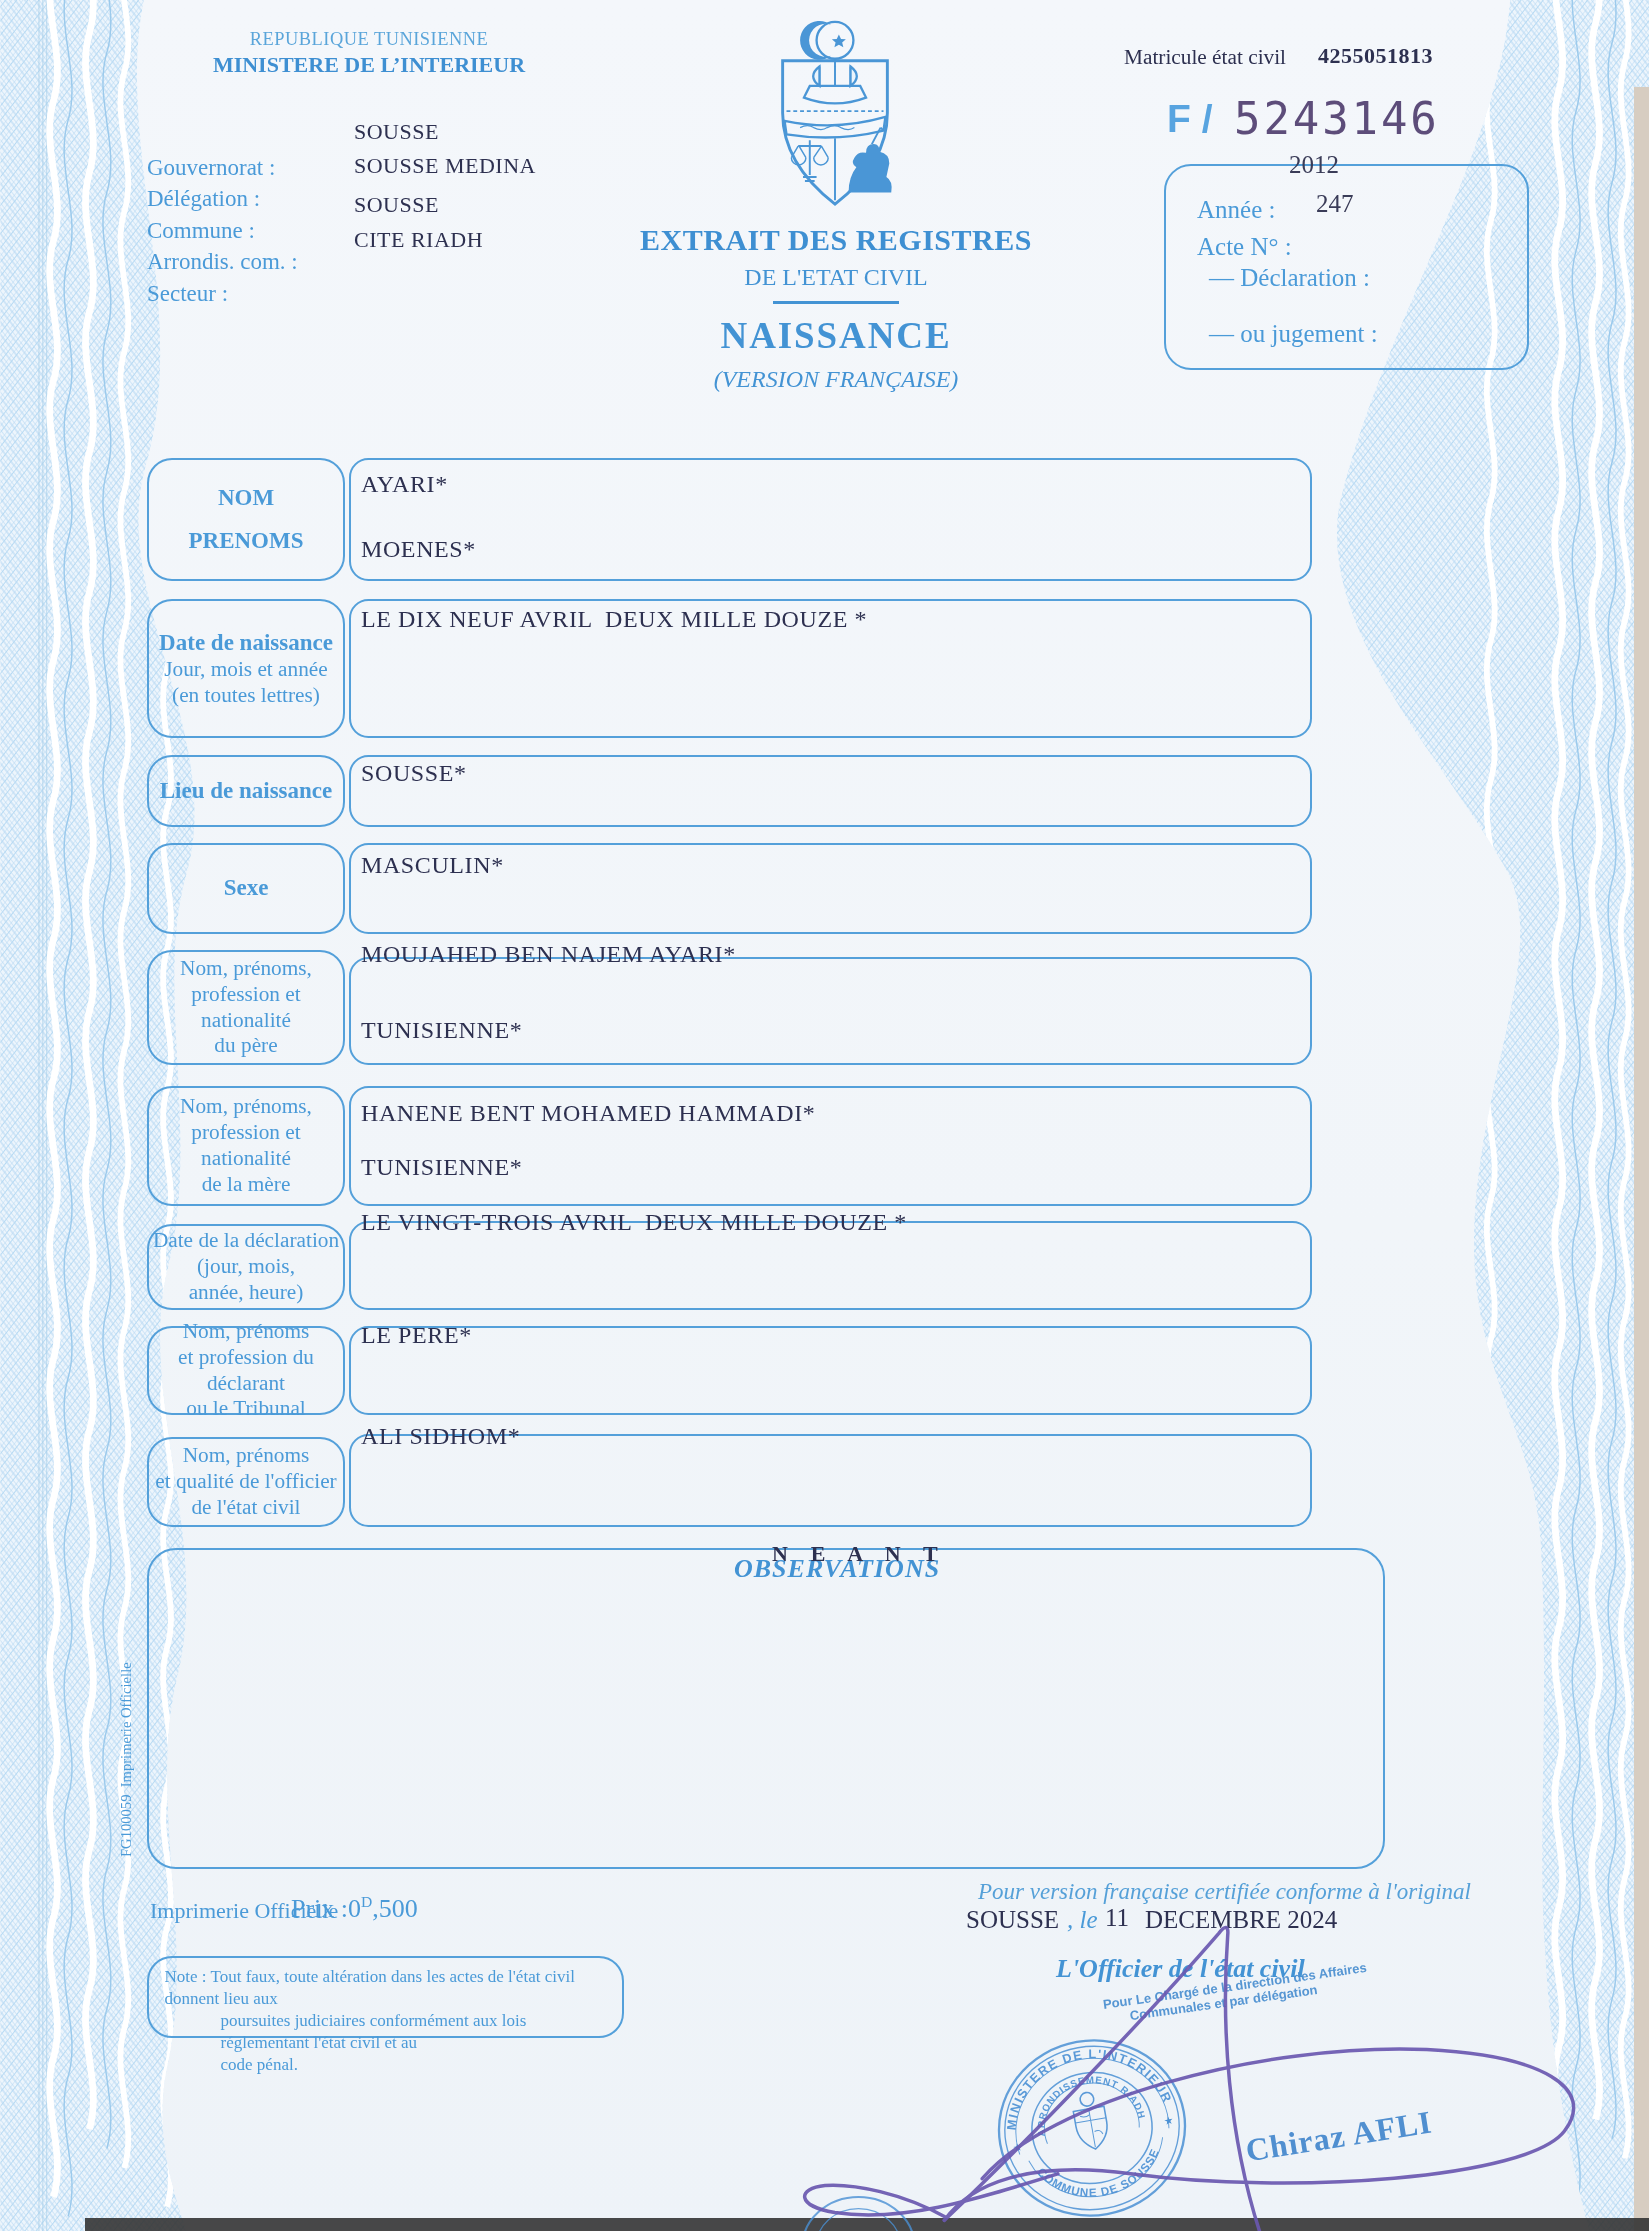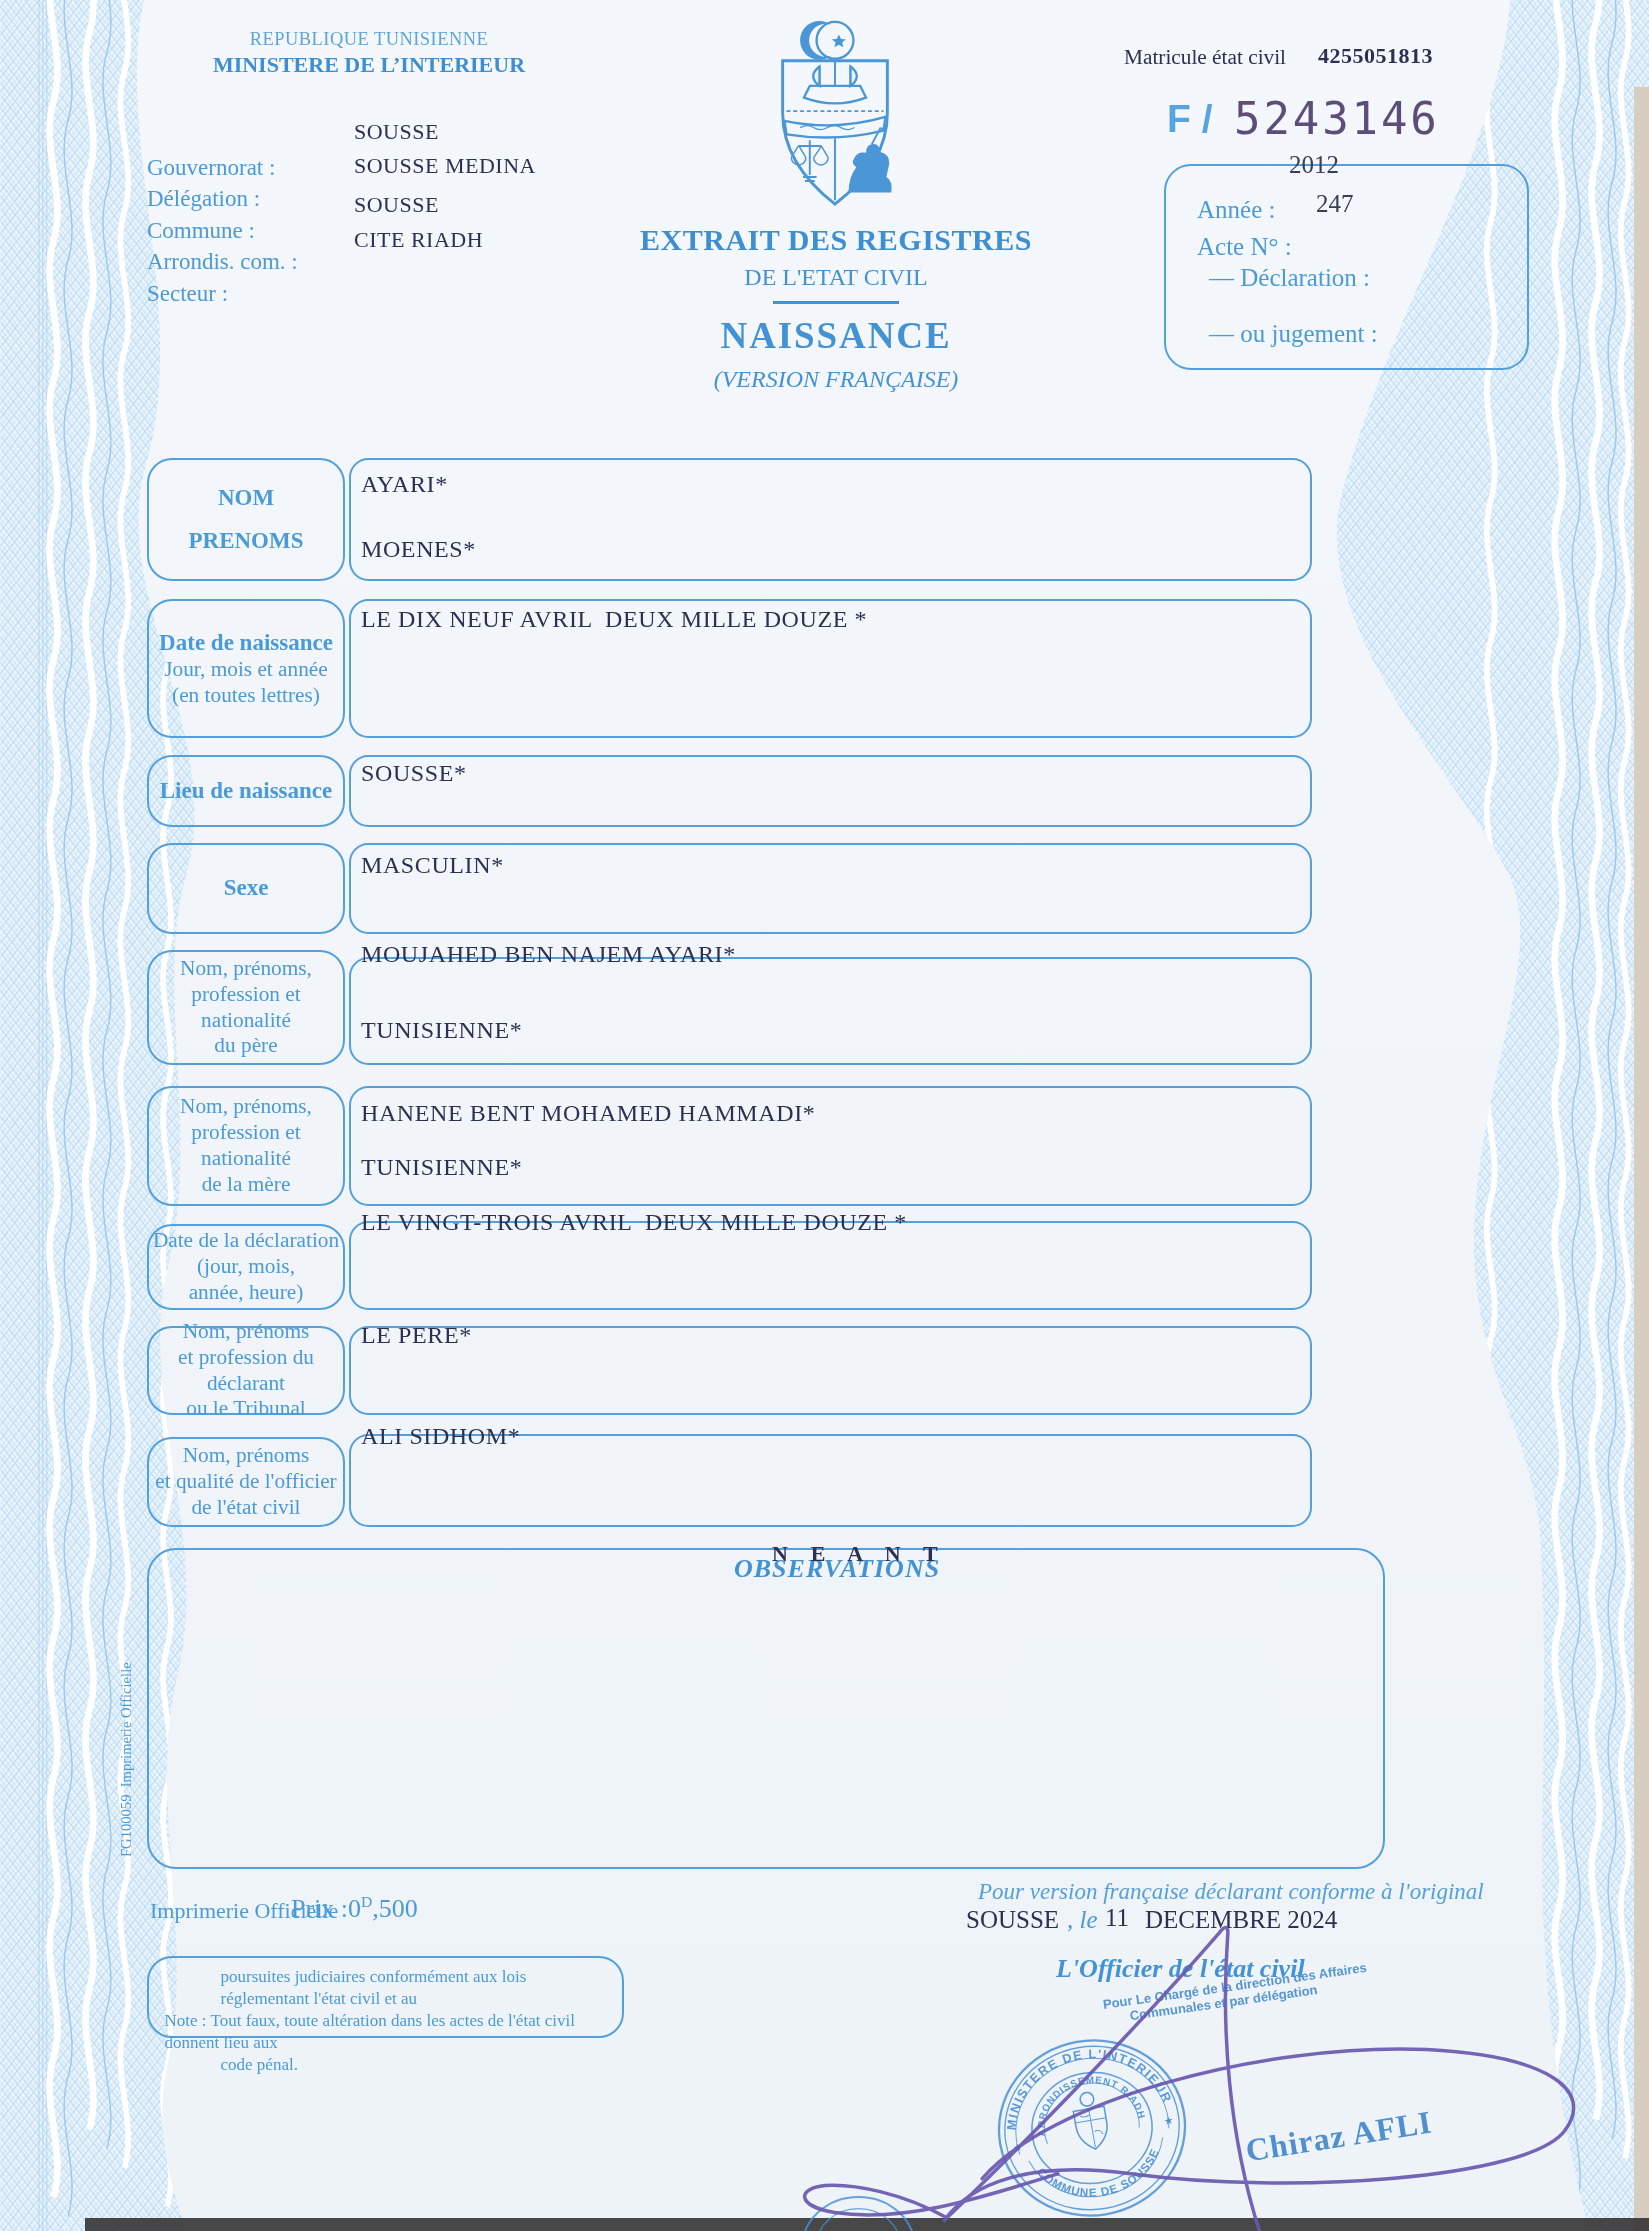--- a/index.html
+++ b/index.html
@@ -194,26 +194,26 @@
   <div class="val" style="top:1209px;">LE VINGT-TROIS AVRIL  DEUX MILLE DOUZE *</div>
   <div class="val" style="top:1322px;">LE PERE*</div>
   <div class="val" style="top:1423px;">ALI SIDHOM*</div>
 
   <div class="abs blue" style="left:118px;top:1857px;font-size:14.6px;transform:rotate(-90deg);transform-origin:0 0;white-space:pre;">FG100059  Imprimerie Officielle</div>
 
   <div class="abs blue" style="left:150px;top:1898px;font-size:22px;">Imprimerie Officielle</div>
   <div class="abs blue" style="left:291px;top:1893px;font-size:26px;"><span>Prix :0</span><sup>D</sup><span>,500</span></div>
 
   <div class="abs" style="left:147px;top:1956px;width:477px;height:82px;border:2.4px solid #54a0da;border-radius:25px;padding:7.8px 13.6px 0 15.5px;box-sizing:border-box;color:#4a9ad8;font-size:17px;line-height:1.3;">
+    <div>Note : Tout faux, toute altération dans les actes de l'état civil donnent lieu aux</div>
     <div style="padding-left:56px;">poursuites judiciaires conformément aux lois réglementant l'état civil et au</div>
-    <div>Note : Tout faux, toute altération dans les actes de l'état civil donnent lieu aux</div>
     <div style="padding-left:56px;">code pénal.</div>
   </div>
 
-  <div class="abs" style="left:978px;top:1879px;font-size:23px;font-style:italic;color:#55a0d8;">Pour version française déclarant conforme à l'original</div>
+  <div class="abs" style="left:978px;top:1879px;font-size:23px;font-style:italic;color:#55a0d8;">Pour version française certifiée conforme à l'original</div>
   <div class="abs ink" style="left:966px;top:1906px;font-size:25px;">SOUSSE</div>
   <div class="abs blue" style="left:1067px;top:1906px;font-size:25px;font-style:italic;">, le</div>
   <div class="abs ink" style="left:1105px;top:1904px;font-size:25px;">11</div>
   <div class="abs ink" style="left:1145px;top:1906px;font-size:25px;">DECEMBRE 2024</div>
   <div class="abs" style="left:1056px;top:1954px;font-size:26px;font-weight:bold;font-style:italic;color:#4393d4;">L'Officier de l'état civil</div>
 
   <div class="abs" style="left:1102px;top:1997px;transform:rotate(-8deg);transform-origin:0 0;color:#4a8fd0;font-family:'Liberation Sans',sans-serif;font-weight:bold;font-size:13px;opacity:.92;">
     <div>Pour Le Chargé de la direction des Affaires</div>
     <div style="padding-left:25px;">Communales et par délégation</div>
   </div>

